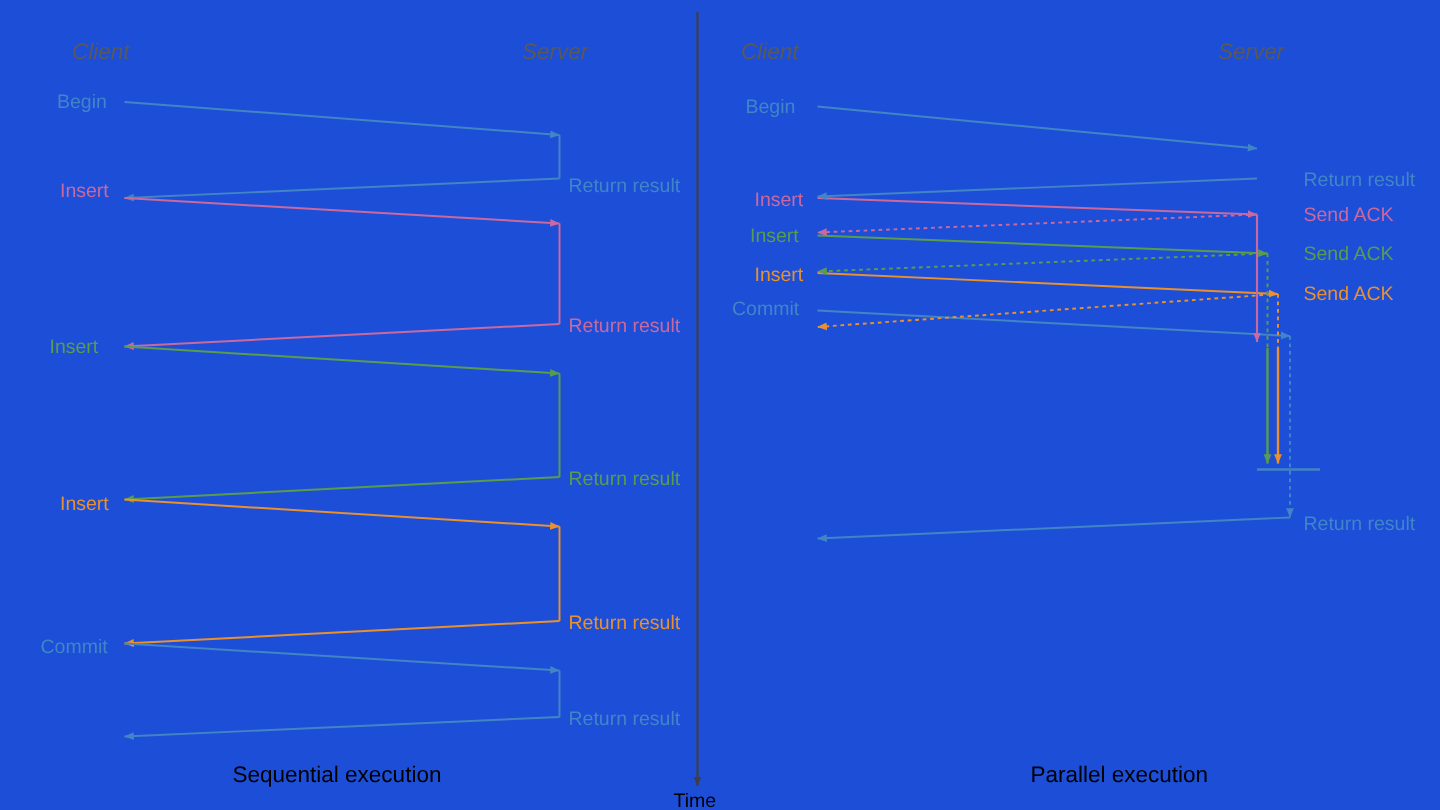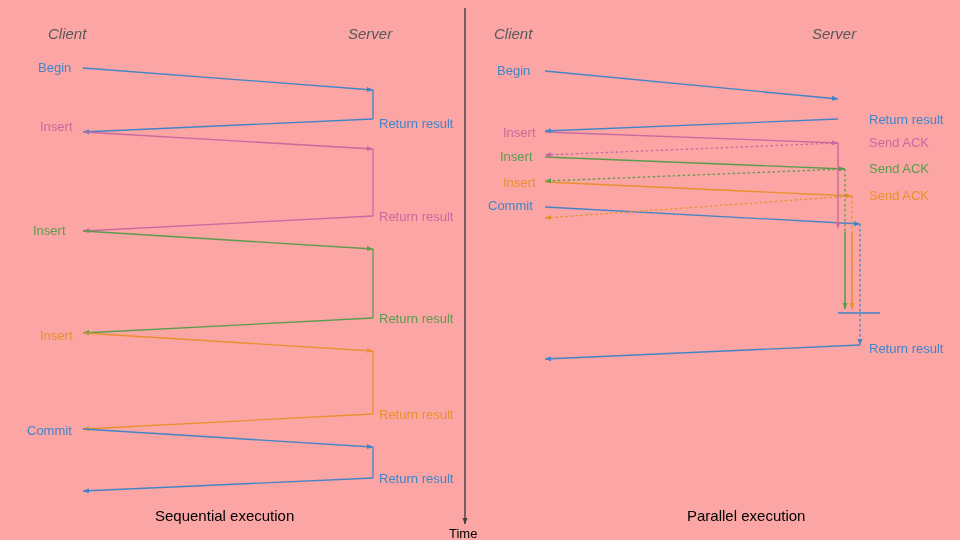--- a/index.html
+++ b/index.html
@@ -4,21 +4,21 @@
 <style>
   html, body {
     margin: 0;
     padding: 0;
     background: #ffffff;
   }
   #canvas {
     position: relative;
     width: 960px;
     height: 540px;
-    background: #fca5a5;
+    background: #1d4ed8;
     overflow: hidden;
     font-family: "Liberation Sans", sans-serif;
   }
   svg.layer {
     position: absolute;
     top: 0;
     left: 0;
     width: 960px;
     height: 540px;
   }

